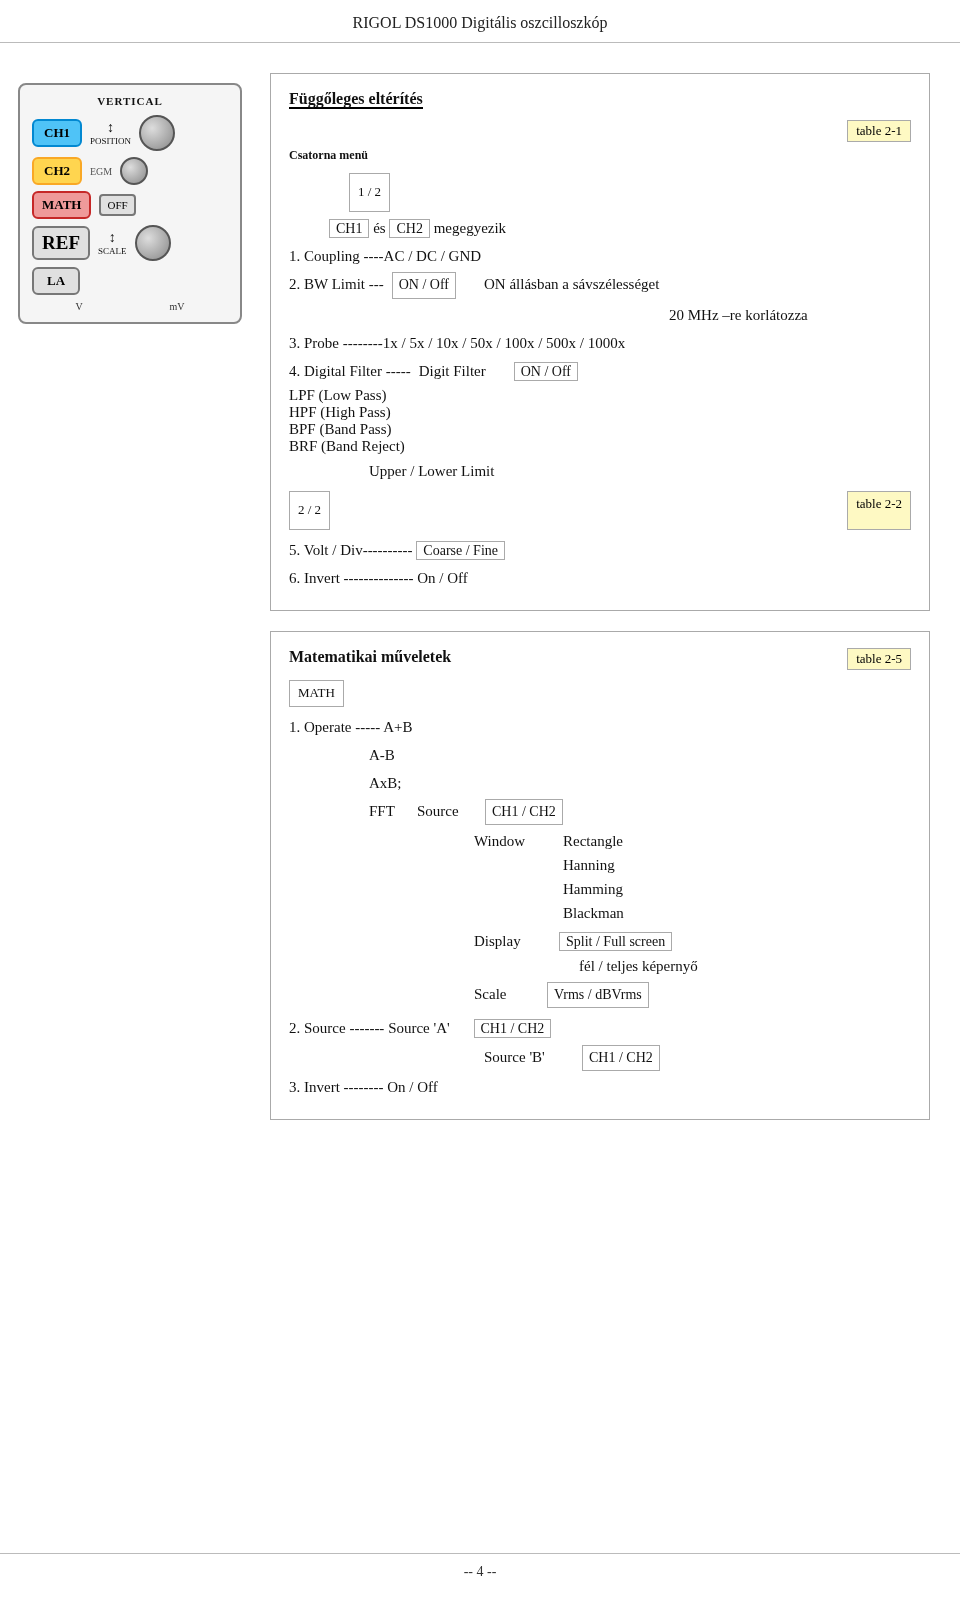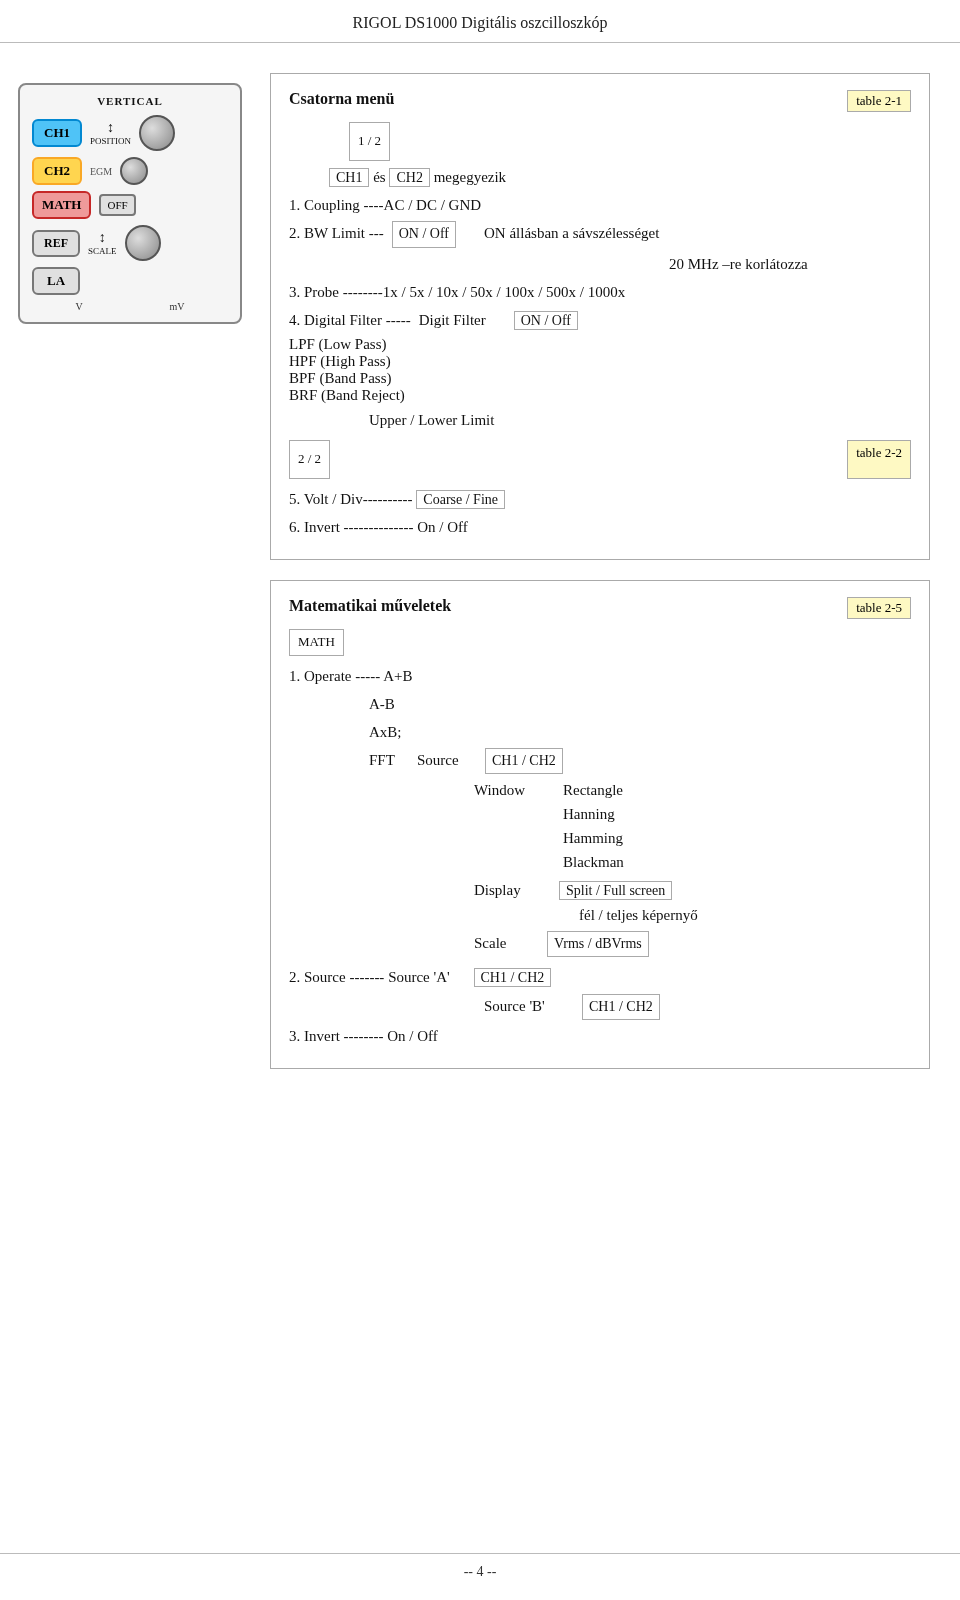--- a/index.html
+++ b/index.html
@@ -102,21 +102,21 @@
       min-width: 48px;
       text-align: center;
     }
 
     .btn-ref {
       background: #e0e0e0;
       border: 2px solid #777;
       border-radius: 6px;
       padding: 4px 8px;
       font-weight: bold;
-      font-size: 12px;
+      font-size: 19px;
       color: #000;
       cursor: pointer;
       min-width: 48px;
       text-align: center;
     }
 
     .btn-la {
       background: #e0e0e0;
       border: 2px solid #777;
       border-radius: 6px;
@@ -321,23 +321,26 @@
         <span>V</span>
         <span>mV</span>
       </div>
     </div>
   </div>
 
   <div class="right-panel">
 
     <div class="section-box">
 
+      <div style="margin-bottom:12px;">
+        <span class="heading-underline">Függőleges eltérítés</span>
+      </div>
 
       <div class="section-header-row">
-        <span class="bold-text" style="font-size:16px;">Csatorna menü</span>
+        <span class="bold-text" style="font-size:12px;margin-top:28px;">Csatorna menü</span>
         <span class="table-badge">table 2-1</span>
       </div>
 
       <div class="content-line" style="padding-left:60px;">
         <span class="fraction-badge">1 / 2</span>
       </div>
 
       <div class="content-line indent-1">
         <span class="box-text">CH1</span>
         <span> és </span>

